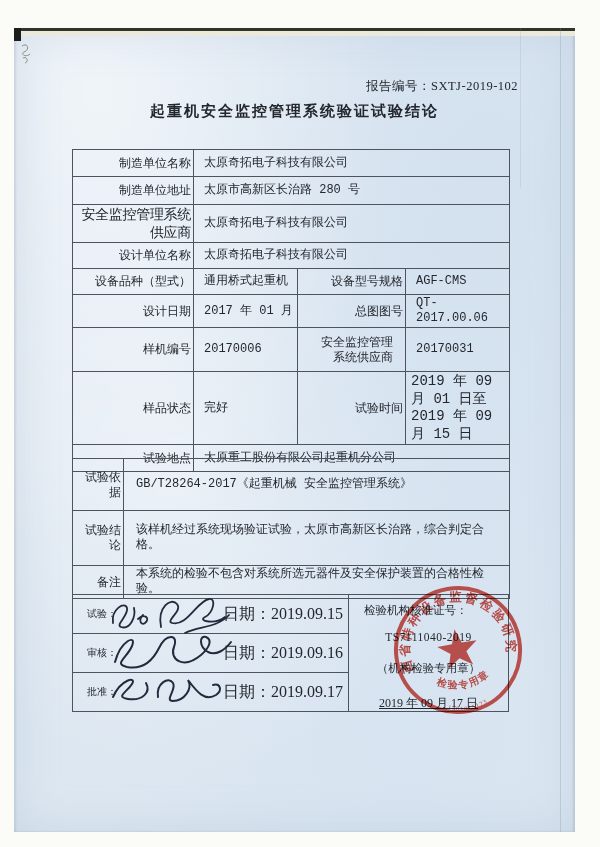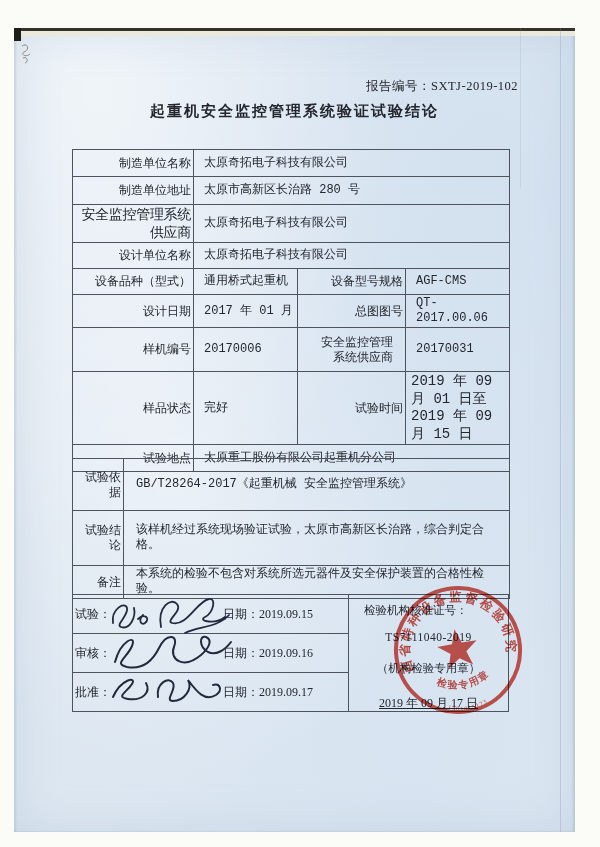--- a/index.html
+++ b/index.html
@@ -39,22 +39,22 @@
   td.val { text-align:left; padding:1px 2px 1px 10px;font-family:Liberation Mono, monospace; }
   #tableA { top:121px; }
   #tableB { top:430px; }
   #tableB td.val { padding-left:12px; }
 
   .sign-block { position:absolute; left:58px; top:566px; width:437px; height:118px;
                 border:1px solid #4e545d; display:flex; }
   .sign-left { width:276px; border-right:1px solid #4e545d; display:flex; flex-direction:column; }
   .sig-row { position:relative; flex:1; border-bottom:1px solid #4e545d; }
   .sig-row:last-child { border-bottom:none; }
-  .sig-label { position:absolute; left:2px; top:50%; transform:translateY(-50%); font-size:12px; }
-  .sig-date { position:absolute; left:150px; top:50%; transform:translateY(-50%); font-size:12px; white-space:nowrap; }
+  .sig-label { position:absolute; left:14px; top:50%; transform:translateY(-50%); font-size:10px; }
+  .sig-date { position:absolute; left:150px; top:50%; transform:translateY(-50%); font-size:16px; white-space:nowrap; }
   .sig-svg { position:absolute; left:32px; top:-6px; overflow:visible; z-index:3; }
 
   .stamp-cell { flex:1; position:relative; font-size:11.5px; }
   .stamp-cell .l1 { position:absolute; left:5px; top:8px; white-space:nowrap;margin-left:10px; }
   .stamp-cell .l2 { position:absolute; left:0; top:36px; width:100%; text-align:center; letter-spacing:.5px; }
   .stamp-cell .l3 { position:absolute; left:0; top:66px; width:100%; text-align:center; }
   .stamp-cell .l4 { position:absolute; left:0; top:100px; width:100%; text-align:center; font-size:12px;text-decoration:underline; }
 
   .stamp { position:absolute; left:368px; top:546px; width:152px; height:152px;
            z-index:5; mix-blend-mode:multiply; opacity:.85; pointer-events:none; }

